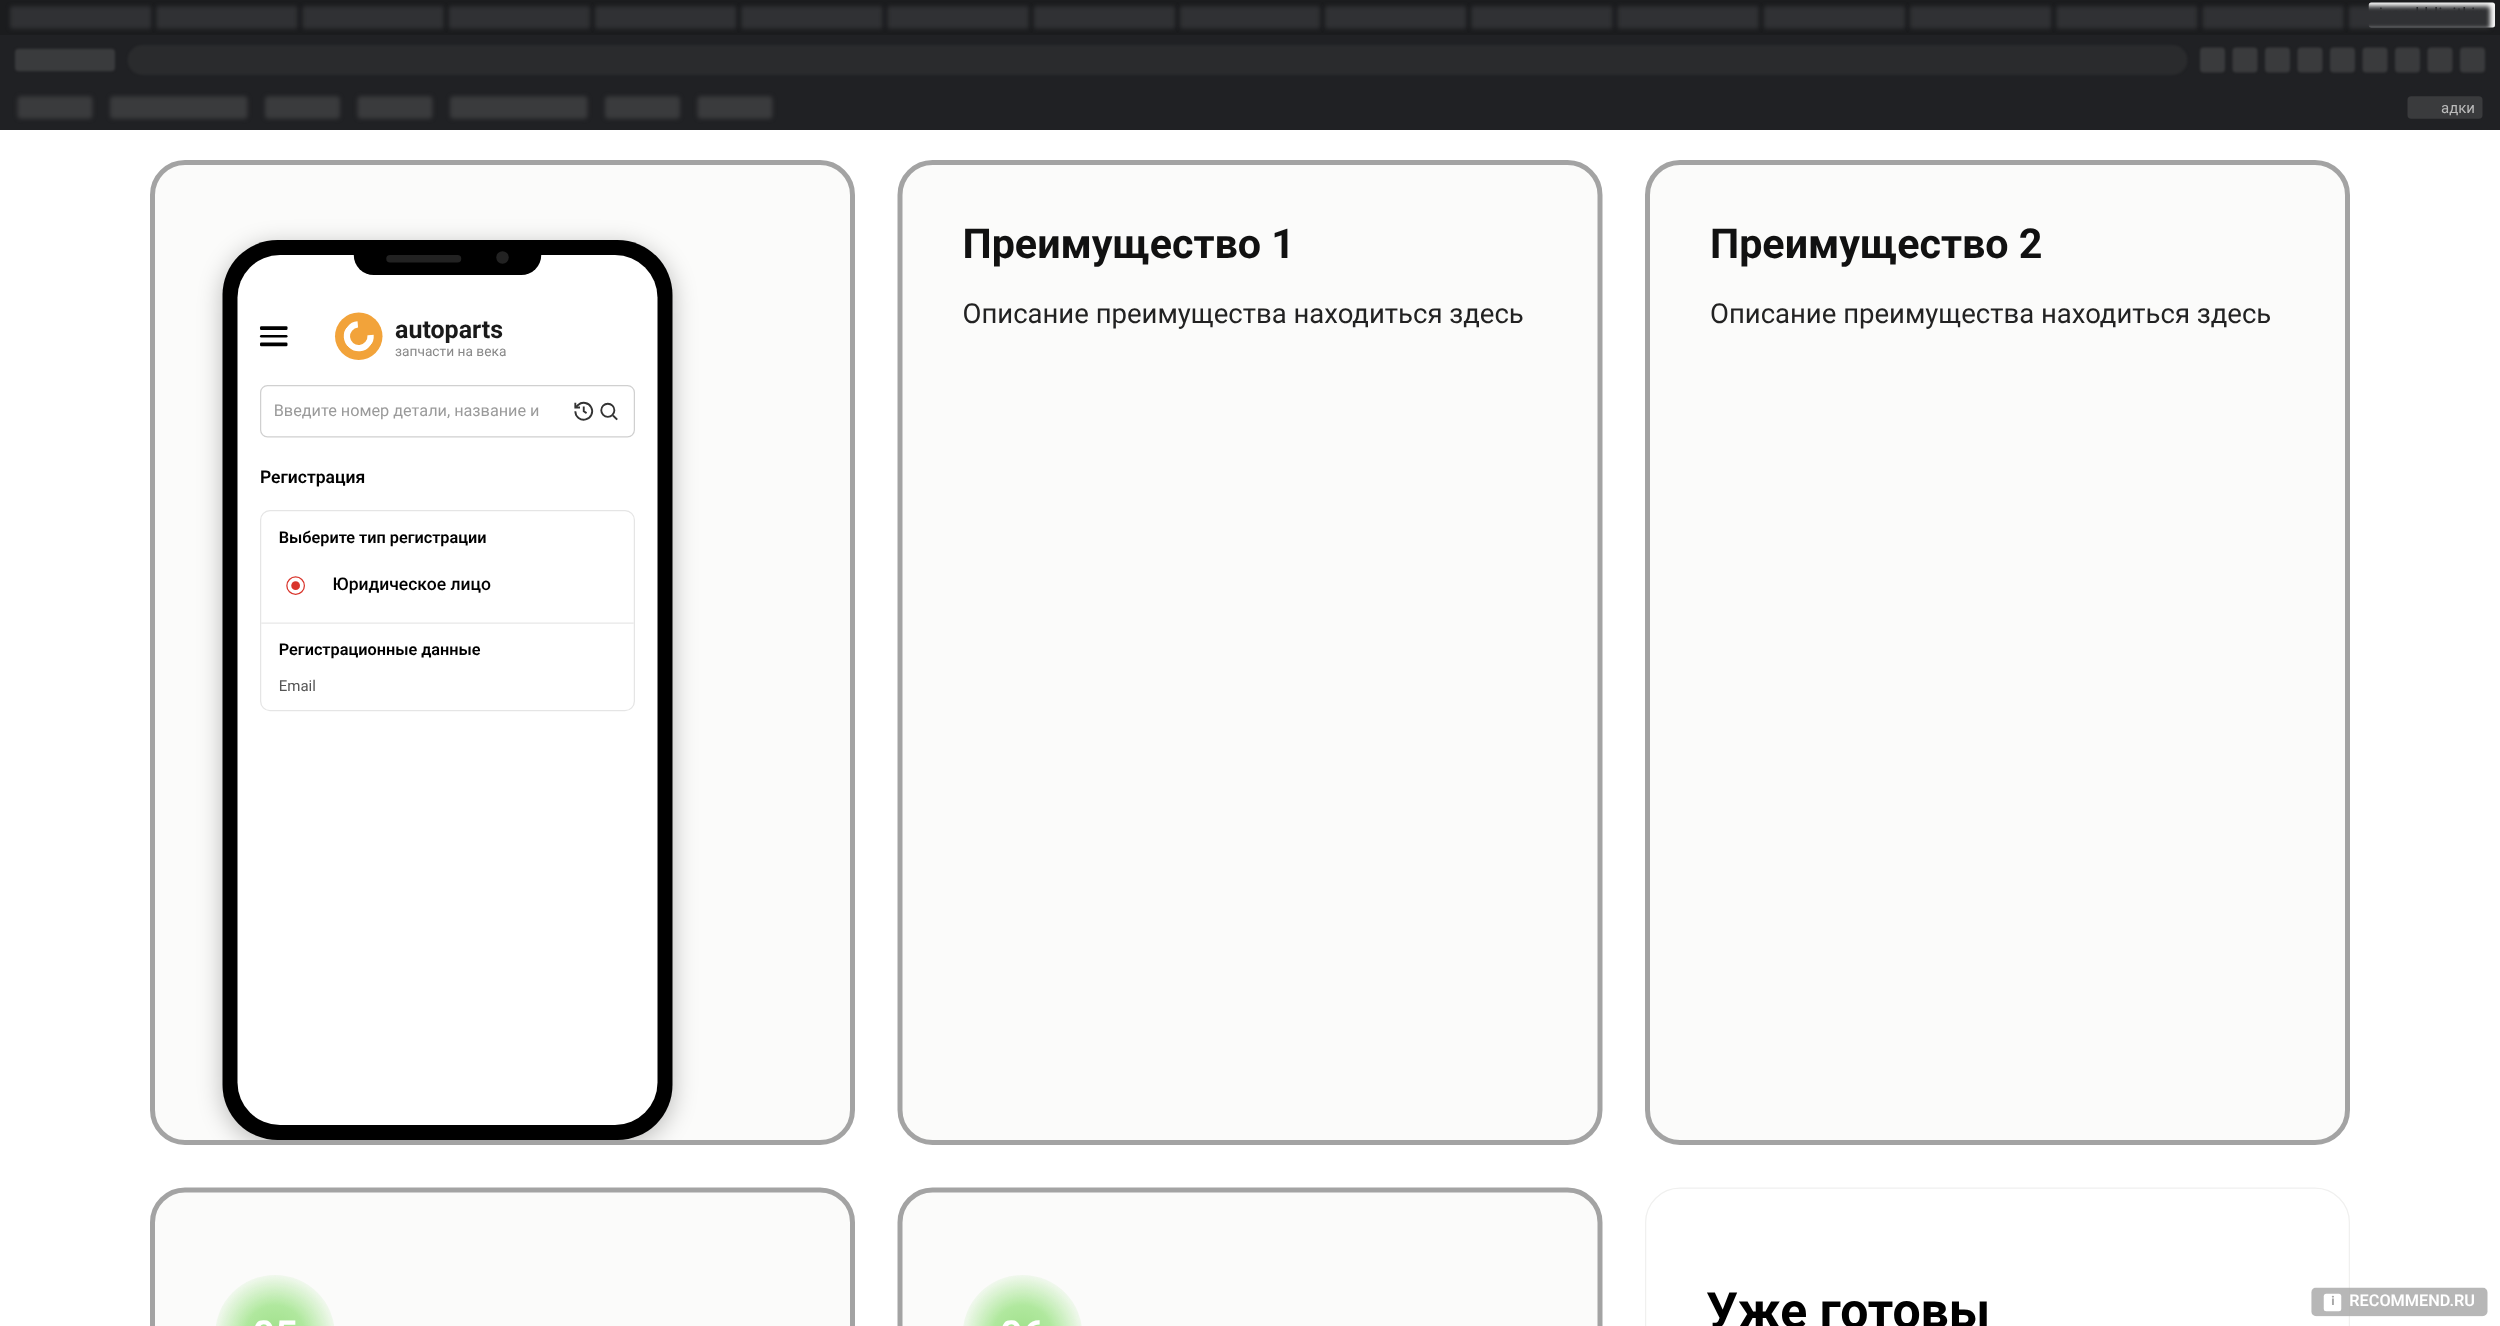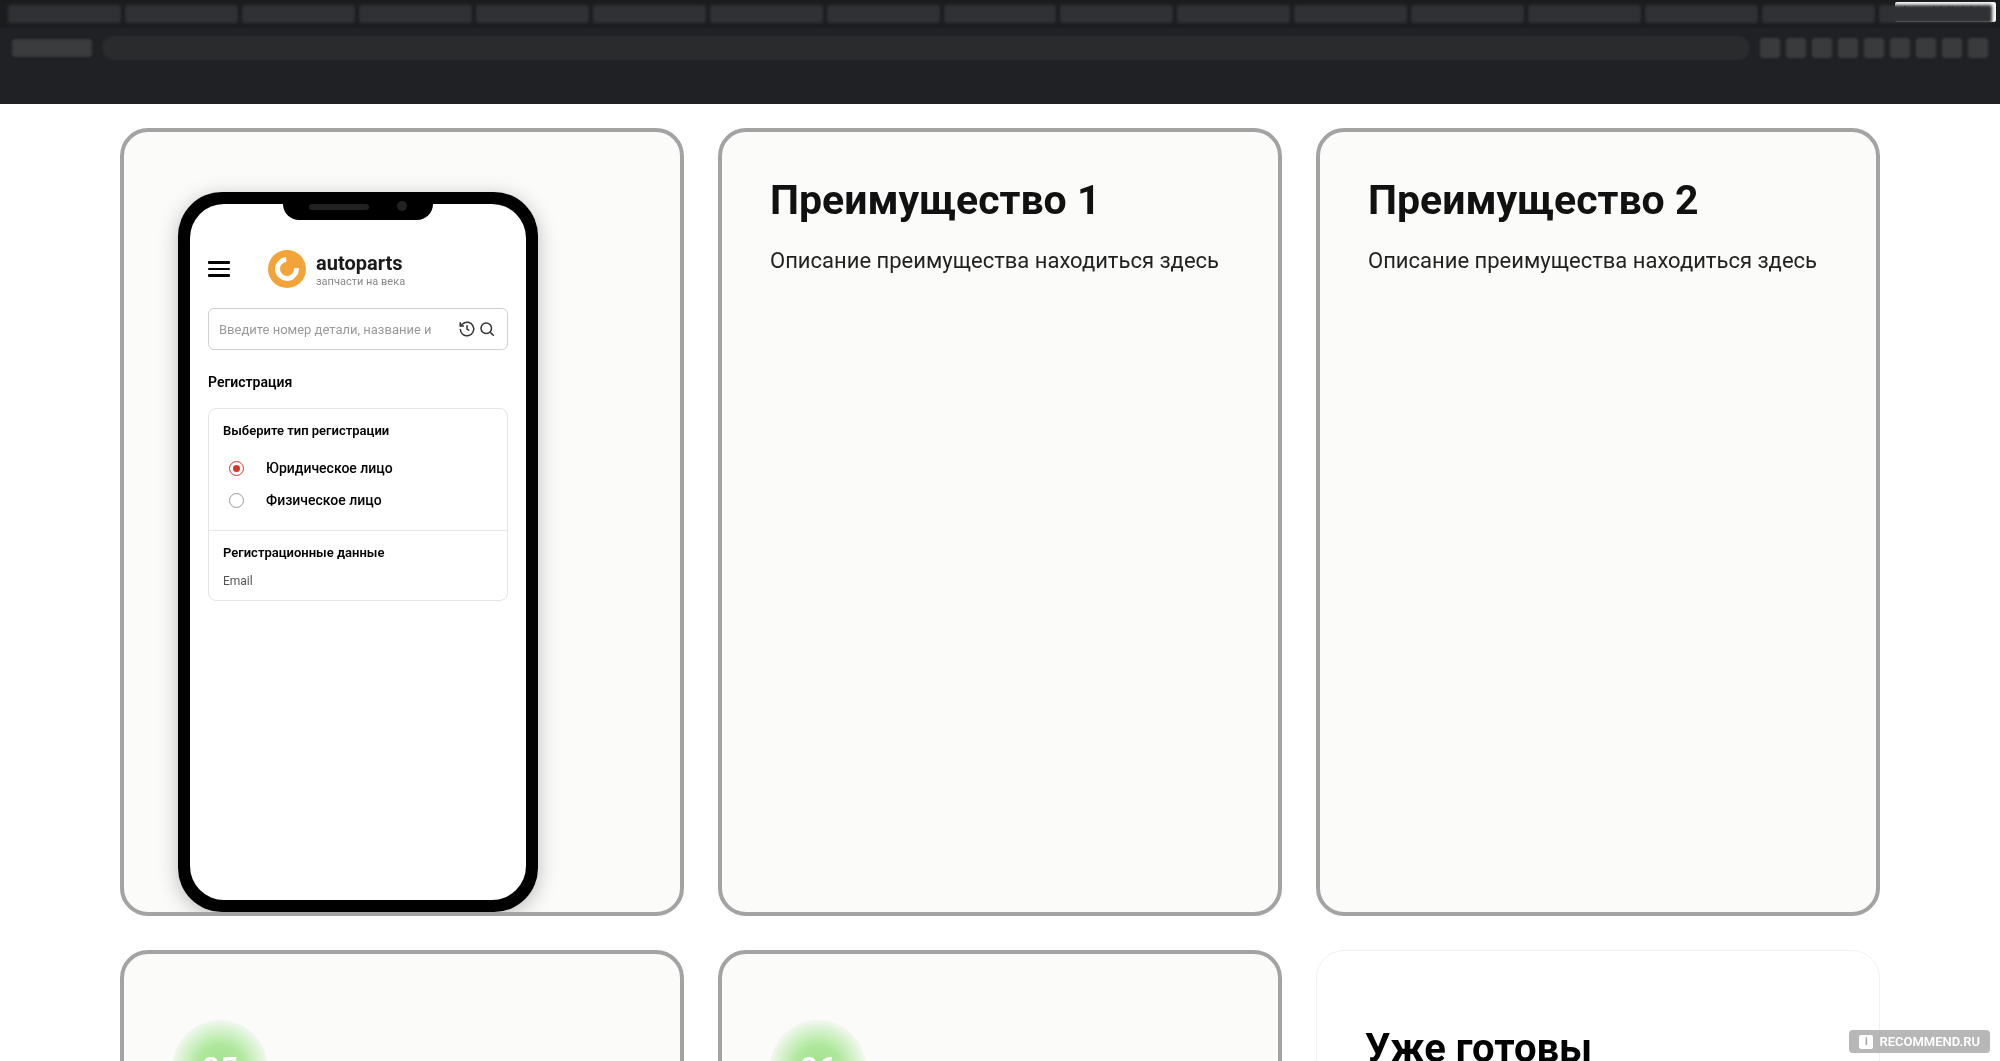--- a/index.html
+++ b/index.html
@@ -95,21 +95,21 @@
   border-radius: 50%;
   background: radial-gradient(circle, #9fe089 0%, #b0e89e 35%, rgba(176,232,158,0.15) 70%, rgba(176,232,158,0) 100%);
   display: flex; align-items: center; justify-content: center;
   color: #fff;
   font-size: 32px;
   font-weight: 600;
   margin: 22px 0 76px 0;
   filter: blur(0.5px);
 }
 .card h3 {
-  font-size: 41px;
+  font-size: 33px;
   font-weight: 700;
   color: #111;
   margin-bottom: 22px;
 }
 .card p {
   font-size: 22px;
   color: #222;
   line-height: 1.35;
 }
 .cta h2 {
@@ -285,20 +285,31 @@
       <span></span>
         <span></span>
         <span></span>
         <span></span>
         <span></span>
         <span></span>
         <span></span>
         <span></span>
         <span></span>
     </div>
+  </div>
+  <div class="browser-bookmarks">
+    <div class="bm short"></div>
+      <div class="bm"></div>
+      <div class="bm short"></div>
+    <div class="bm short"></div>
+      <div class="bm"></div>
+      <div class="bm short"></div>
+    <div class="bm short"></div>
+    <div style="flex:1"></div>
+    <div class="bm short" style="filter:none;background:#3a3b3d;color:#bbb;font-size:12px;display:flex;align-items:center;justify-content:flex-end;padding-right:6px">адки</div>
   </div>
 </div>
 
 <div class="page">
   <div class="grid">
 
     <div class="card phone-card">
       <div class="phone">
         <div class="notch"></div>
         <div class="phone-screen">
@@ -333,24 +344,20 @@
                   </svg>
               </span>
             </div>
             <div class="p-section-title">Регистрация</div>
             <div class="p-form">
               <div class="p-form-label">Выберите тип регистрации</div>
               <div class="p-radio">
                 <span class="radio-dot sel"></span>
                 <span>Юридическое лицо</span>
               </div>
-              <div class="p-radio">
-                <span class="radio-dot"></span>
-                <span>Физическое лицо</span>
-              </div>
               <div class="p-divider"></div>
               <div class="p-subhead">Регистрационные данные</div>
               <div class="p-field-label">Email</div>
             </div>
           </div>
         </div>
       </div>
     </div>
 
     <div class="card">

